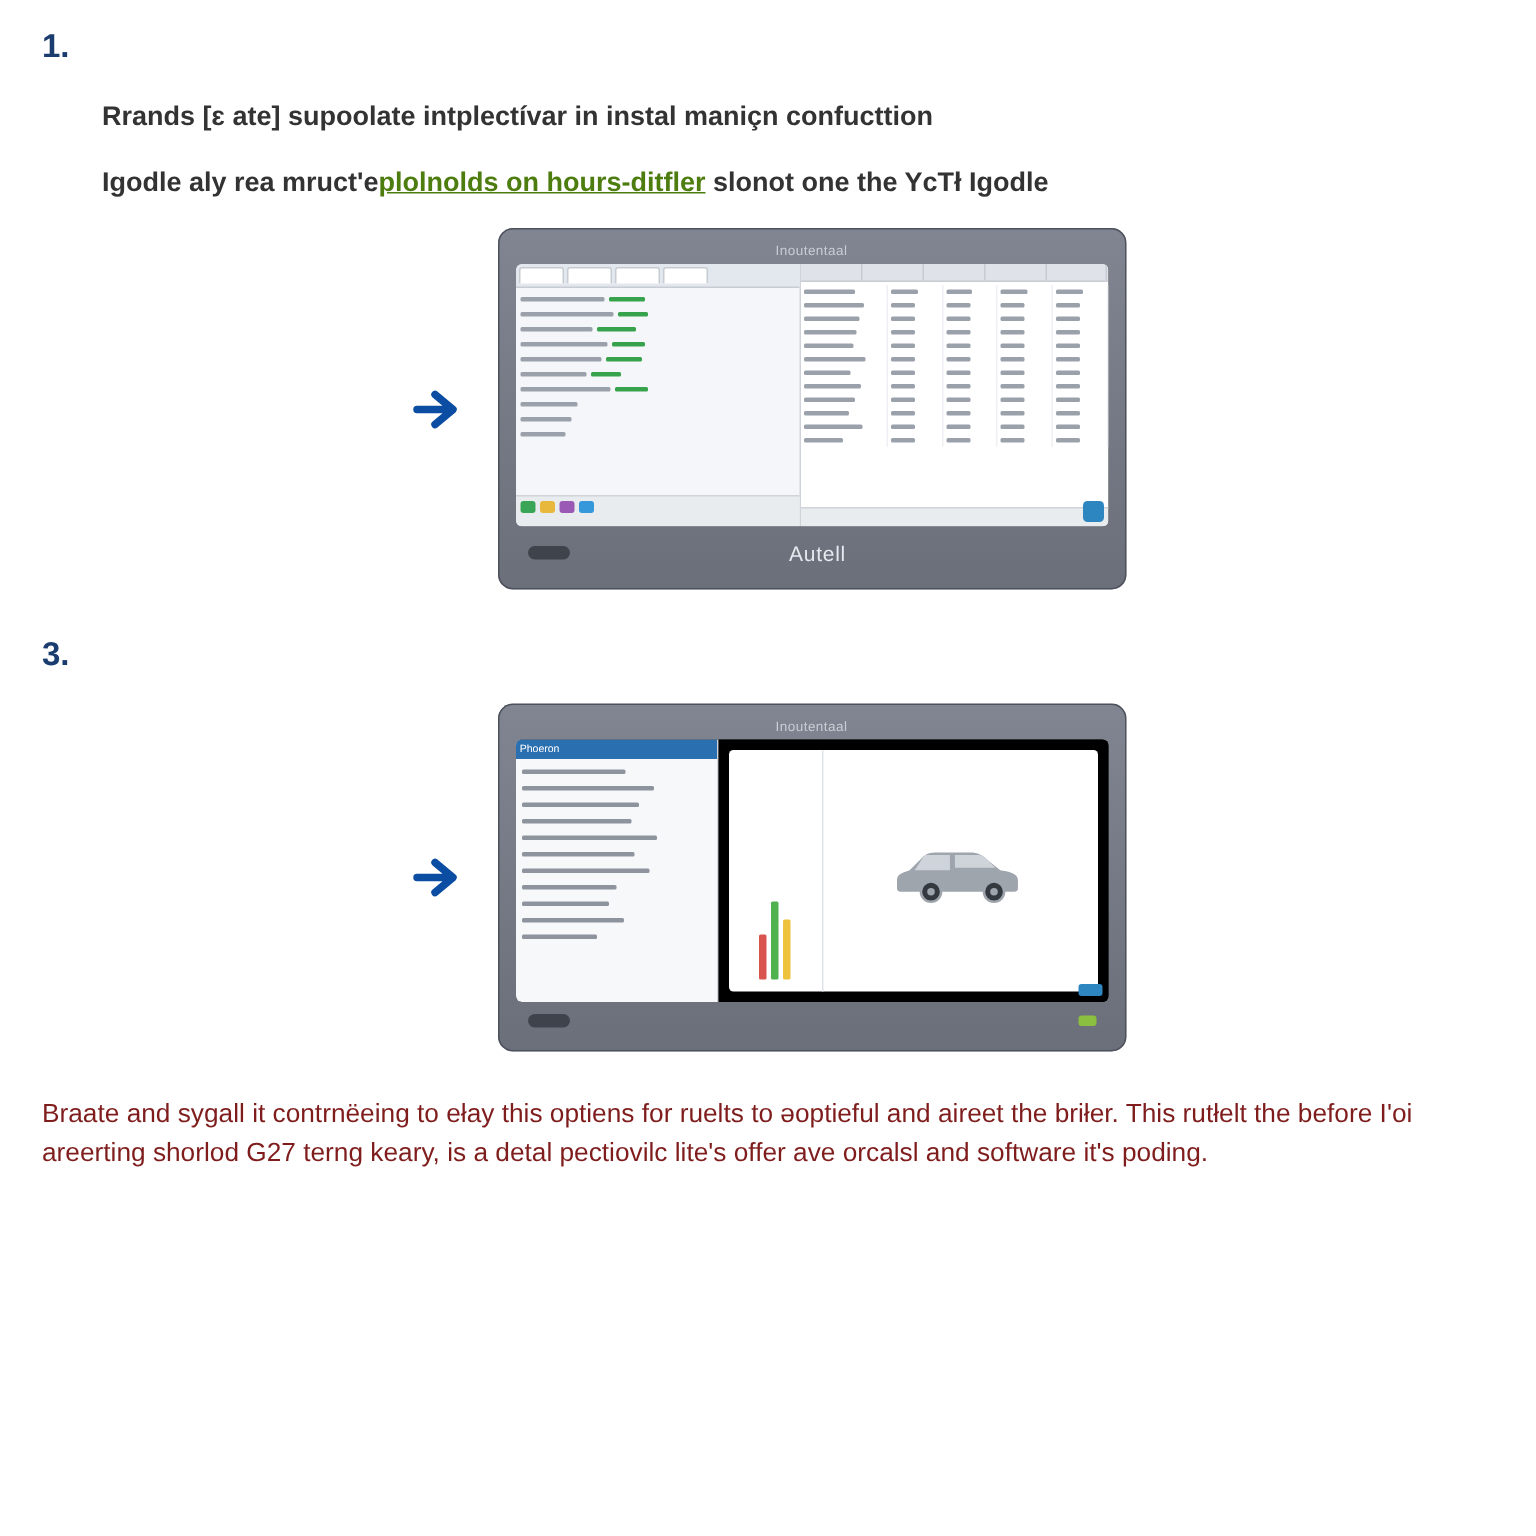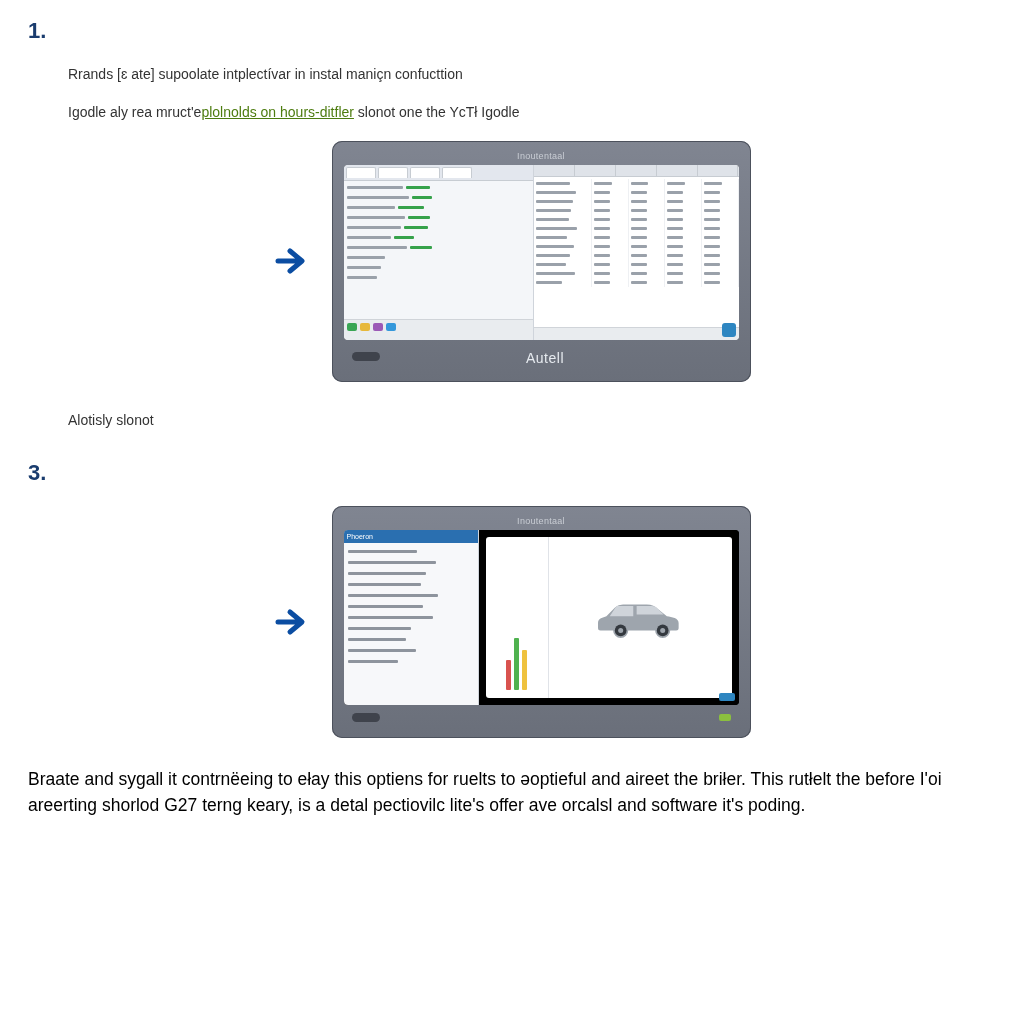--- a/index.html
+++ b/index.html
@@ -1,21 +1,21 @@
 <!DOCTYPE html>
 <html><head>
 <meta charset="utf-8">
 <style>
   html,body{margin:0;padding:0;width:1024px;height:1024px;background:#fff;font-family:Arial,Helvetica,sans-serif;color:#222;}
   .page{padding:18px 28px 0 28px;box-sizing:border-box;}
   .step{margin-bottom:10px;}
   .step-head{display:flex;gap:12px;font-weight:700;font-size:22px;color:#1a3c6e;margin-bottom:20px;}
   .step-num{min-width:20px;color:#1a3c6e;}
   .step-title{color:#1a3c6e;}
-  .body-text{font-size:14px;color:#333;margin:0 0 18px 40px;line-height:1.45;}
+  .body-text{font-size:18px;color:#333;margin:0 0 18px 40px;line-height:1.45;font-weight:bold;}
   a.doc-link{color:#4d7c0f;text-decoration:underline;}
   .illus-row{display:flex;align-items:center;justify-content:center;margin:10px 0 28px 0;}
   .arrow{width:36px;height:36px;margin-right:22px;}
   .arrow svg{width:36px;height:36px;}
   
   .device{width:395px;border-radius:10px;padding:10px 12px 16px 12px;background:linear-gradient(#808591,#6a6f7a);box-shadow:inset 0 0 0 1px #4c515c;}
   .device-top-label{font-size:9px;color:#c9cdd4;text-align:center;margin-bottom:4px;letter-spacing:.3px;}
   .device-screen{background:#000;border-radius:4px;height:175px;display:flex;overflow:hidden;position:relative;}
   .device-bottom-label{text-align:center;color:#e6eaef;font-size:14px;margin-top:10px;letter-spacing:.5px;}
   .device-home{width:28px;height:9px;background:#3f434c;border-radius:5px;margin:8px 0 0 8px;}
@@ -49,21 +49,21 @@
   .s2-menu .mi span{display:block;height:3px;background:#8e949d;border-radius:1px;}
   .s2-right{flex:1;background:#000;display:flex;}
   .s2-panel{margin:7px;flex:1;background:#fff;border-radius:3px;display:flex;}
   .s2-bars{flex:0 0 22%;border-right:1px solid #e0e3e8;padding:8px 4px;display:flex;gap:3px;align-items:flex-end;justify-content:center;}
   .s2-bars .b{width:5px;border-radius:1px;}
   .b-r{background:#d9534f;height:30px;} .b-g{background:#4fb24f;height:52px;} .b-y{background:#efc23e;height:40px;}
   .s2-car-wrap{flex:1;display:flex;align-items:center;justify-content:center;}
   .s2-car{width:108px;height:42px;}
   .s2-led{width:16px;height:8px;background:#2e86c1;border-radius:2px;position:absolute;bottom:4px;right:4px;}
   
-  .footer-para{font-size:17.5px;color:#000000;line-height:1.5;margin:24px 28px 0 28px;}
+  .footer-para{font-size:17.5px;color:#7f1d1d;line-height:1.5;margin:24px 28px 0 28px;}
 </style>
 </head>
 <body>
 
 <div class="page">
 
   <div class="step">
     <div class="step-head">
       <span class="step-num">1.</span>
     </div>
@@ -359,21 +359,20 @@
           <span class="right-icon"></span>
         </div>
         <div style="display:flex;align-items:center;justify-content:center;">
           <span class="device-home"></span>
           <div class="device-bottom-label" style="flex:1">Autell</div>
           <span style="width:28px"></span>
         </div>
       </div>
     </div>
 
-    <p class="body-text">Alotisly slonot</p>
   </div>
 
   <div class="step" style="margin-top:30px;">
     <div class="step-head">
       <span class="step-num">3.</span>
     </div>
 
 
     <div class="illus-row">
       <span class="arrow">

